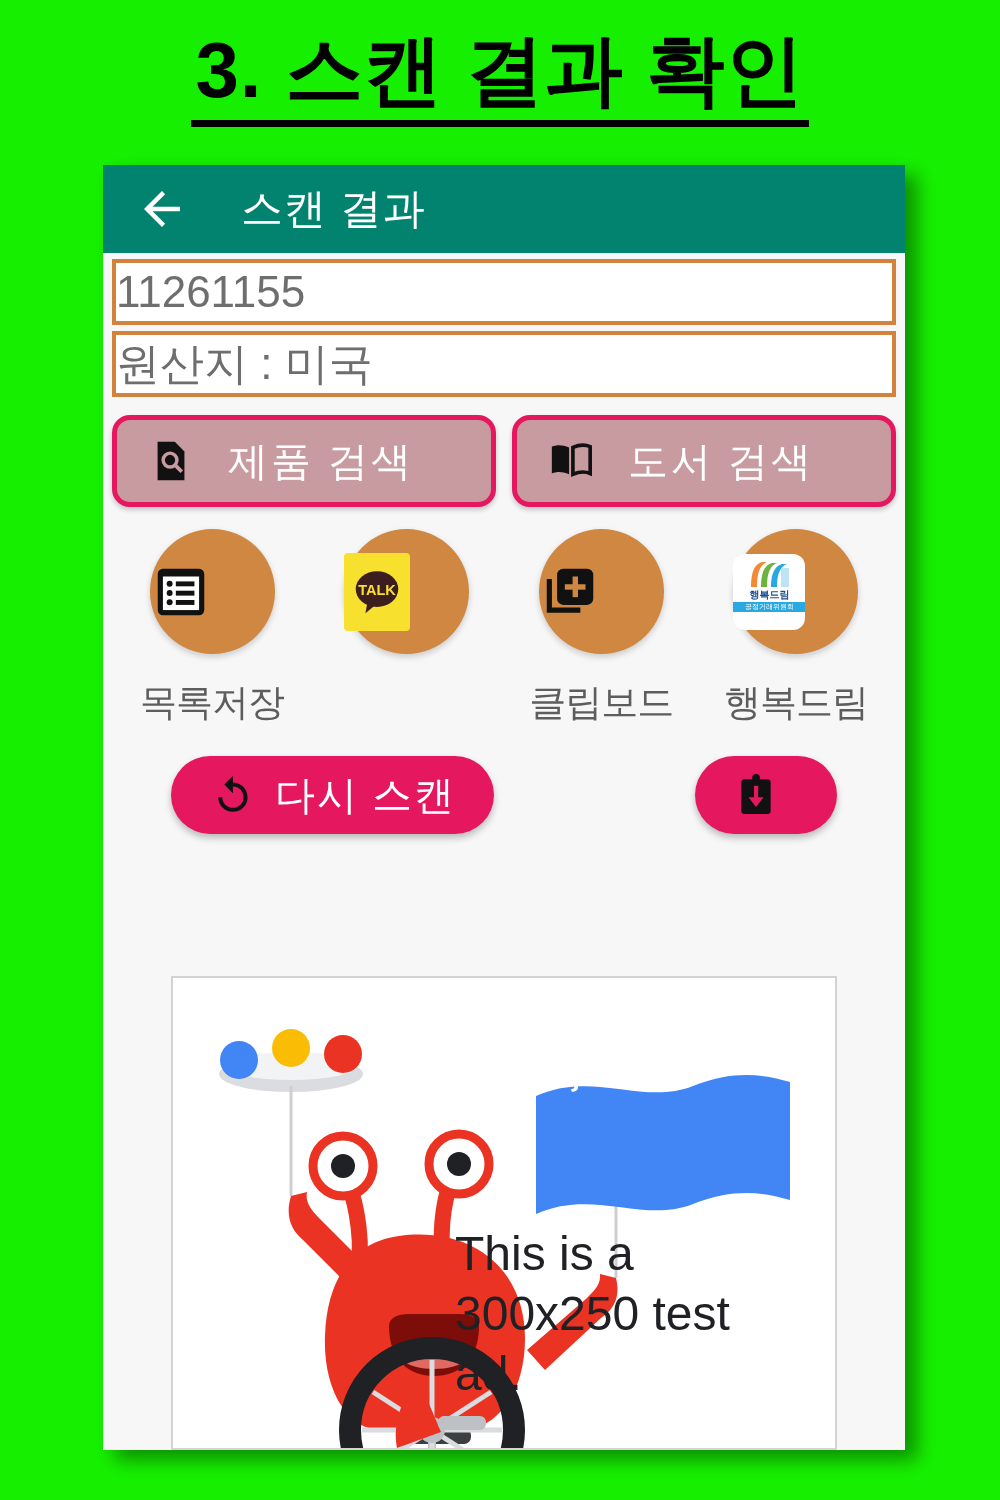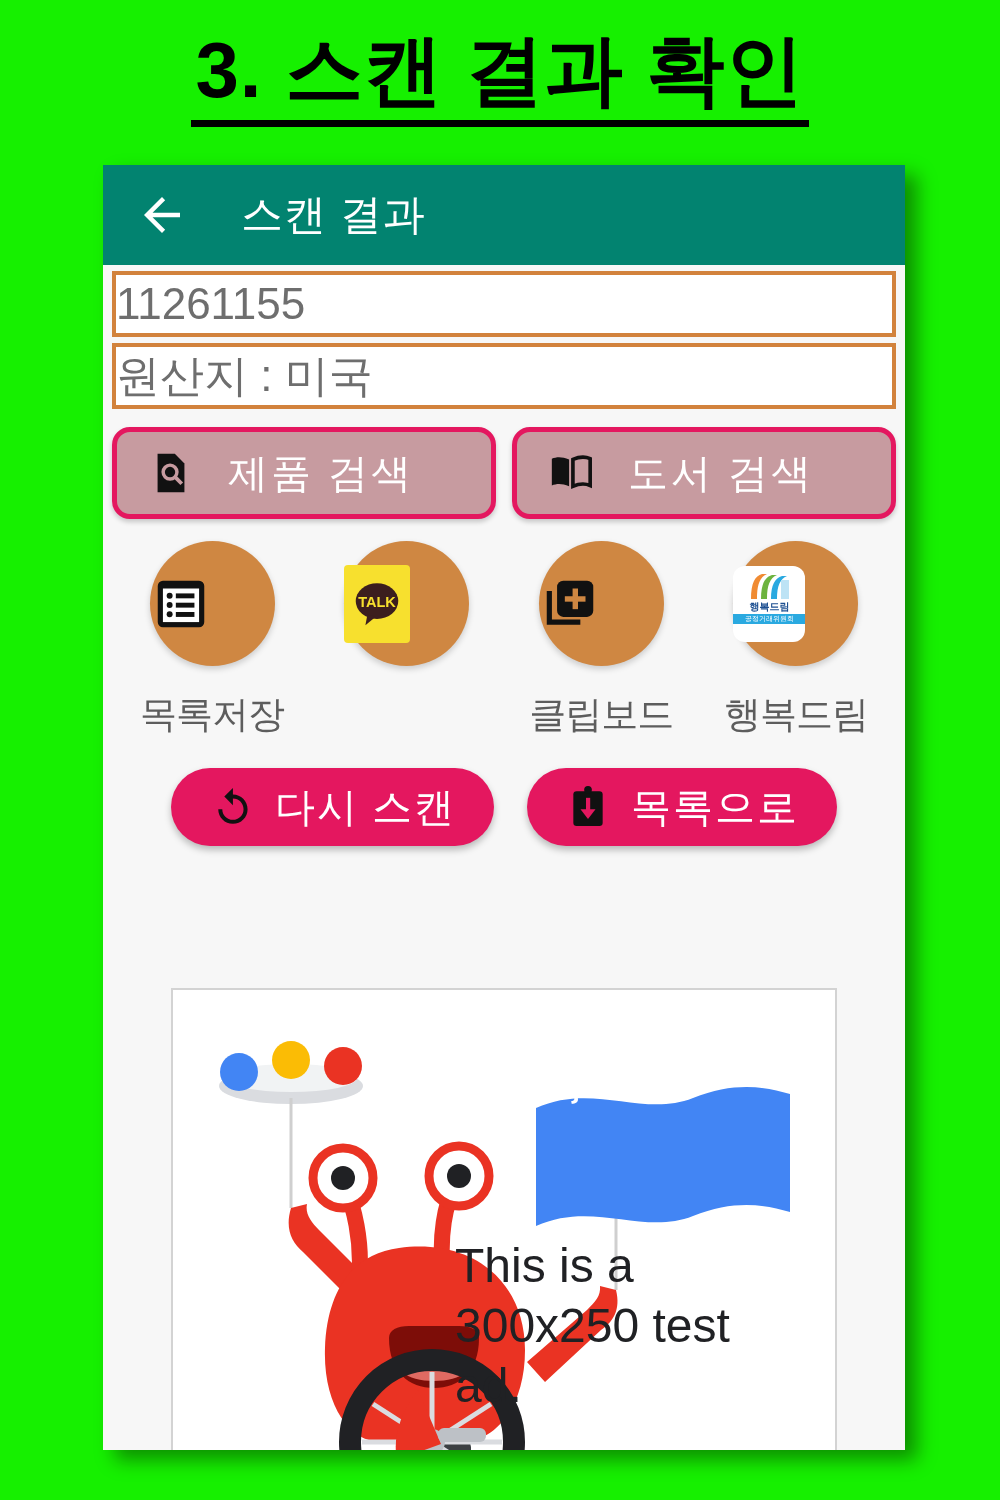--- a/index.html
+++ b/index.html
@@ -42,21 +42,21 @@
     top: 165px;
     width: 802px;
     height: 1285px;
     background: #f7f7f7;
     box-shadow: 12px 10px 18px rgba(0,0,0,0.40);
     overflow: hidden;
   }
 
   
   .appbar {
-    height: 100px;
+    height: 88px;
     background: #028370;
     display: flex;
     align-items: center;
     padding-left: 32px;
   }
   .back-arrow {
     width: 54px;
     height: 54px;
     flex: 0 0 auto;
     display: flex;
@@ -393,21 +393,20 @@
 
     <div class="pill-btn">
       <span class="pill-icon">
         <svg width="40" height="44" viewBox="0 0 20 24">
           <rect x="2" y="3.4" width="16" height="19" rx="1.8" fill="#111111"></rect>
           <circle cx="10" cy="2.6" r="2.1" fill="#111111"></circle>
           <rect x="8.9" y="7" width="2.3" height="7.6" fill="#e4175f"></rect>
           <path d="M5.9 13.2 L10 18.5 L14.1 13.2 Z" fill="#e4175f"></path>
         </svg>
       </span>
-      <span class="pill-label">목록으로</span>
     </div>
 
   </div>
 
   <div class="ad-area">
     <div class="ad-box">
 
       <svg width="666" height="470" viewBox="0 0 666 470" style="position:absolute;left:0;top:0;">
 
         <ellipse cx="118" cy="96" rx="72" ry="18" fill="#dadce0"></ellipse>

